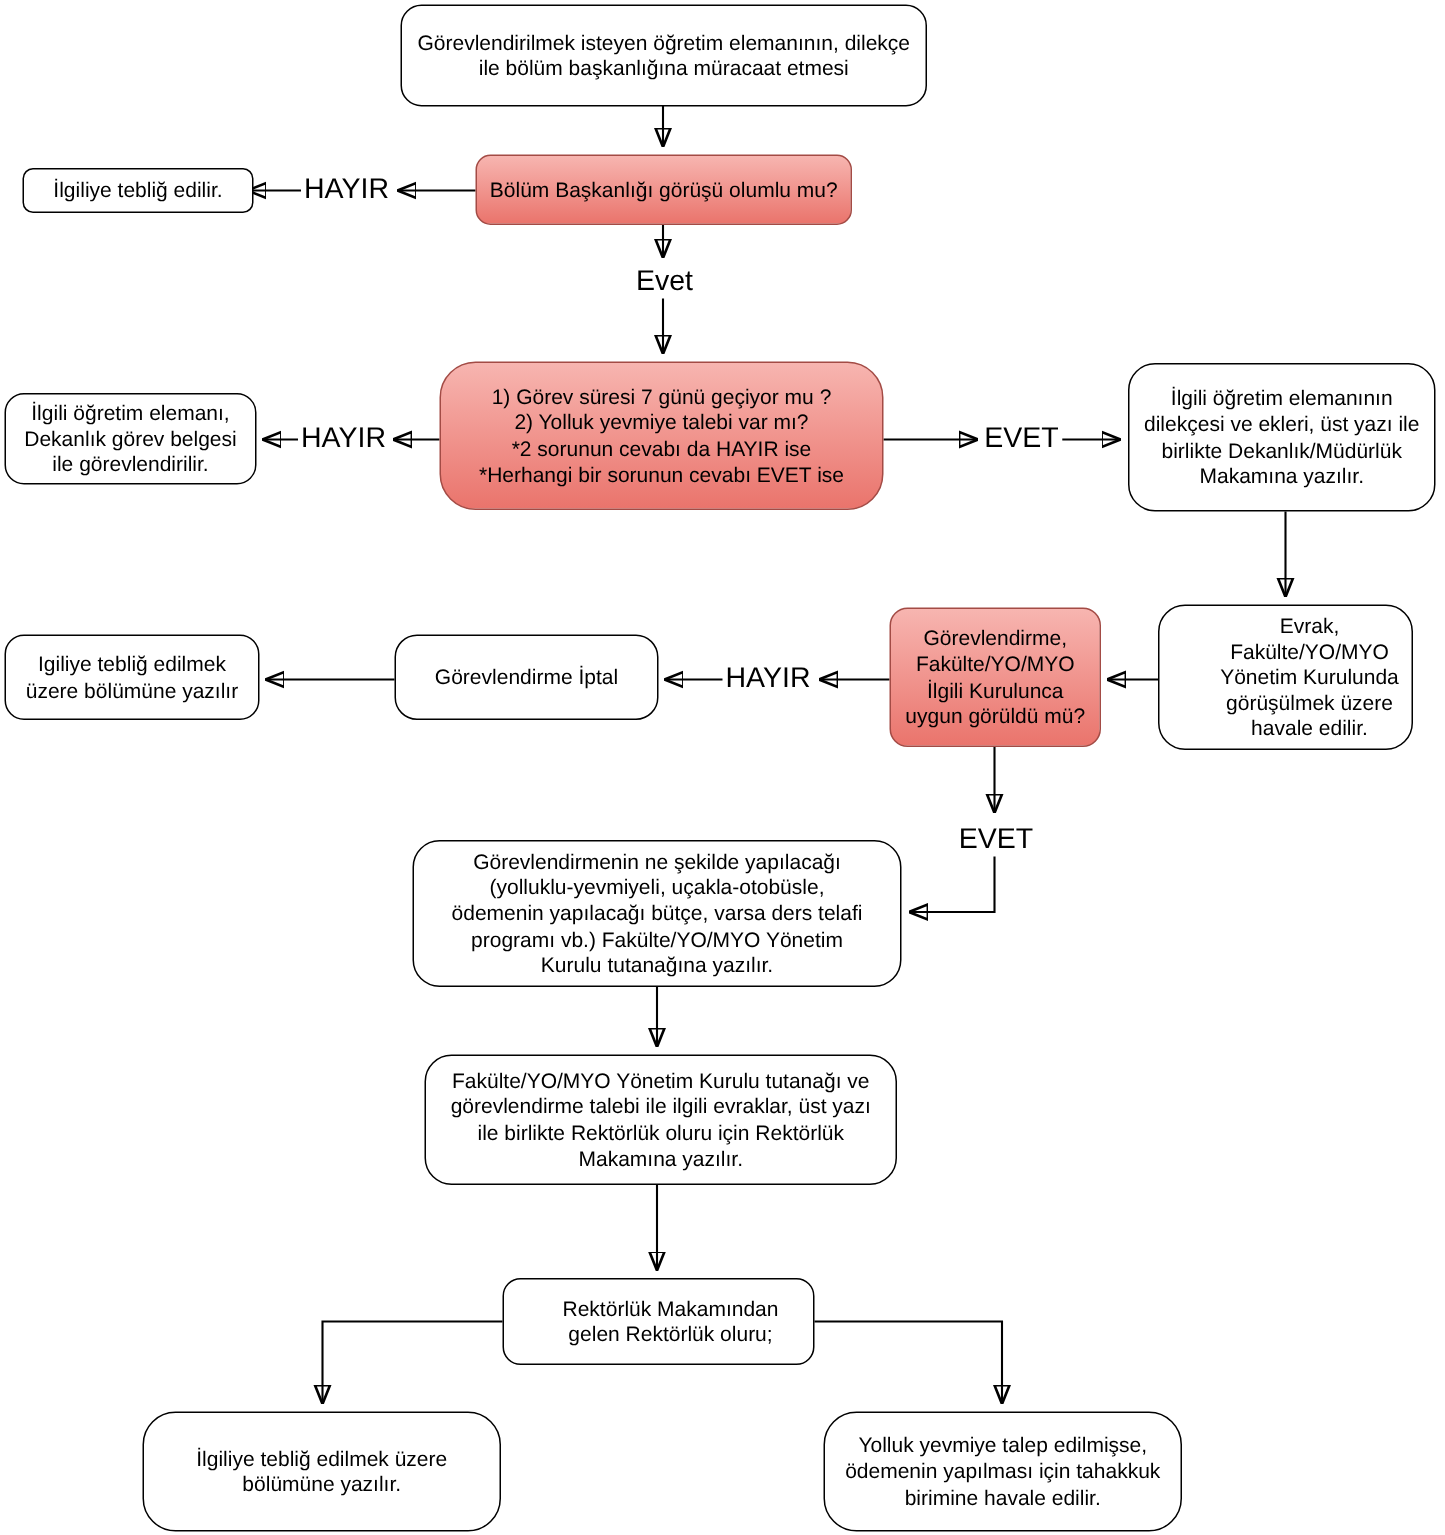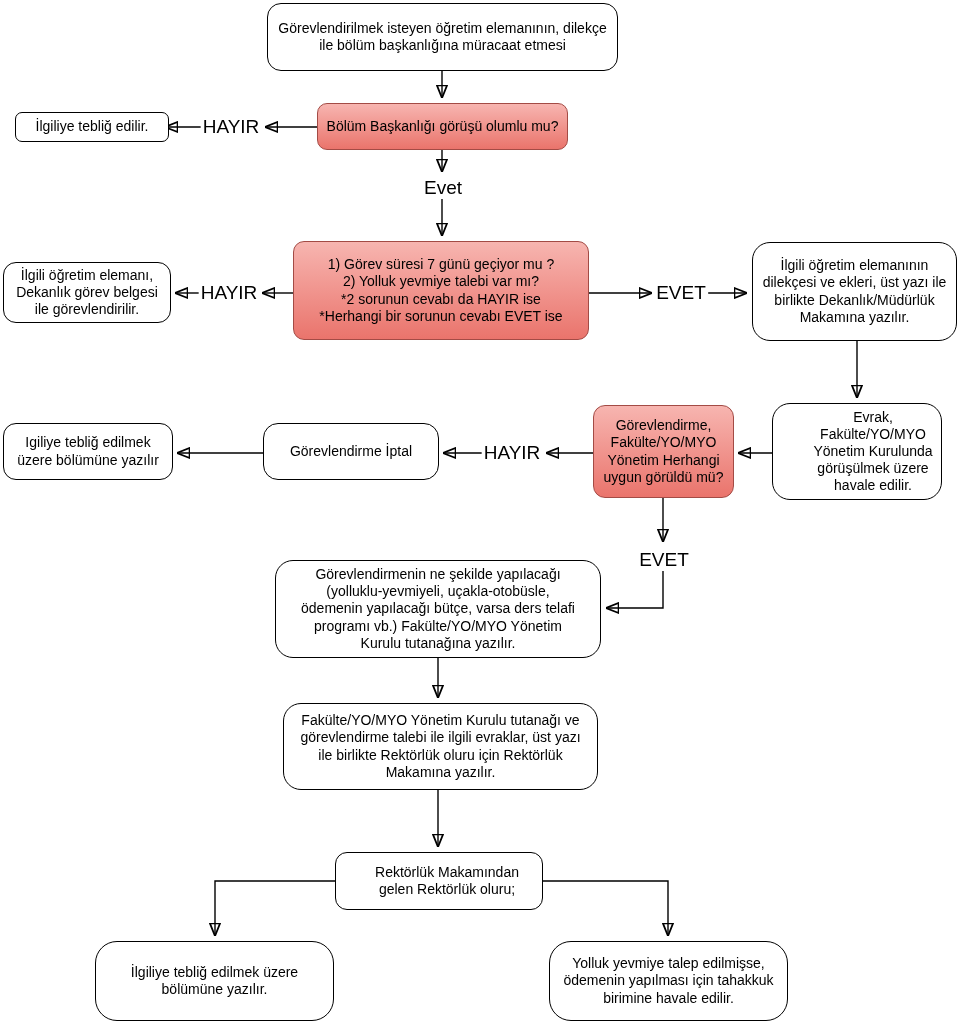--- a/index.html
+++ b/index.html
@@ -35,21 +35,21 @@
   .edge-label {
     position: absolute;
     transform: translate(-50%, -50%);
     font-size: 19px;
     background: #ffffff;
     padding: 0 2px;
     white-space: nowrap;
   }
   .r7{border-radius:7px}.r10{border-radius:10px}.r12{border-radius:12px}
   .r13{border-radius:13px}.r14{border-radius:14px}.r15{border-radius:15px}
-  .r16{border-radius:11px}.r18{border-radius:18px}.r22{border-radius:22px}
+  .r16{border-radius:24px}.r18{border-radius:18px}.r22{border-radius:22px}
 </style>
 </head>
 <body>
 
 <div id="canvas">
 
   <svg id="wires" xmlns="http://www.w3.org/2000/svg">
     <defs>
       <marker id="arrow" viewBox="0 0 10 10" refX="9.2" refY="5" markerWidth="9" markerHeight="9" orient="auto-start-reverse">
         <path d="M0,1 L10,5 L0,9 z" stroke="none" fill="#000"></path>
@@ -87,21 +87,21 @@
 2) Yolluk yevmiye talebi var mı?
 *2 sorunun cevabı da HAYIR ise
 *Herhangi bir sorunun cevabı EVET ise</div>
 
   <div class="node r13" style="left:3px; top:262px; width:168px; height:61px;">İlgili öğretim elemanı, Dekanlık görev belgesi ile görevlendirilir.</div>
 
   <div class="node r18" style="left:752px; top:242px; width:205px; height:99px;">İlgili öğretim elemanının dilekçesi ve ekleri, üst yazı ile birlikte Dekanlık/Müdürlük Makamına yazılır.</div>
 
   <div class="node r18" style="left:772px; top:403px; width:170px; height:97px;padding-left:40px;">Evrak, Fakülte/YO/MYO Yönetim Kurulunda görüşülmek üzere havale edilir.</div>
 
-  <div class="node decision r12" style="left:593px; top:405px; width:141px; height:93px; padding:2px 4px;">Görevlendirme, Fakülte/YO/MYO Yönetim Herhangi uygun görüldü mü?</div>
+  <div class="node decision r12" style="left:593px; top:405px; width:141px; height:93px; padding:2px 4px;">Görevlendirme, Fakülte/YO/MYO İlgili Kurulunca uygun görüldü mü?</div>
 
   <div class="node r15" style="left:263px; top:423px; width:176px; height:57px;">Görevlendirme İptal</div>
 
   <div class="node r13" style="left:3px; top:423px; width:170px; height:57px; padding:2px 4px;">Igiliye tebliğ edilmek üzere bölümüne yazılır</div>
 
   <div class="node r18" style="left:275px; top:560px; width:326px; height:98px; padding:2px 22px;">Görevlendirmenin ne şekilde yapılacağı (yolluklu-yevmiyeli, uçakla-otobüsle, ödemenin yapılacağı bütçe, varsa ders telafi programı vb.) Fakülte/YO/MYO Yönetim Kurulu tutanağına yazılır.</div>
 
   <div class="node r18" style="left:283px; top:703px; width:315px; height:87px; padding:2px 8px;">Fakülte/YO/MYO Yönetim Kurulu tutanağı ve görevlendirme talebi ile ilgili evraklar, üst yazı ile birlikte Rektörlük oluru için Rektörlük Makamına yazılır.</div>
 
   <div class="node r12" style="left:335px; top:852px; width:208px; height:58px;padding-left:24px;">Rektörlük Makamından gelen Rektörlük oluru;</div>

